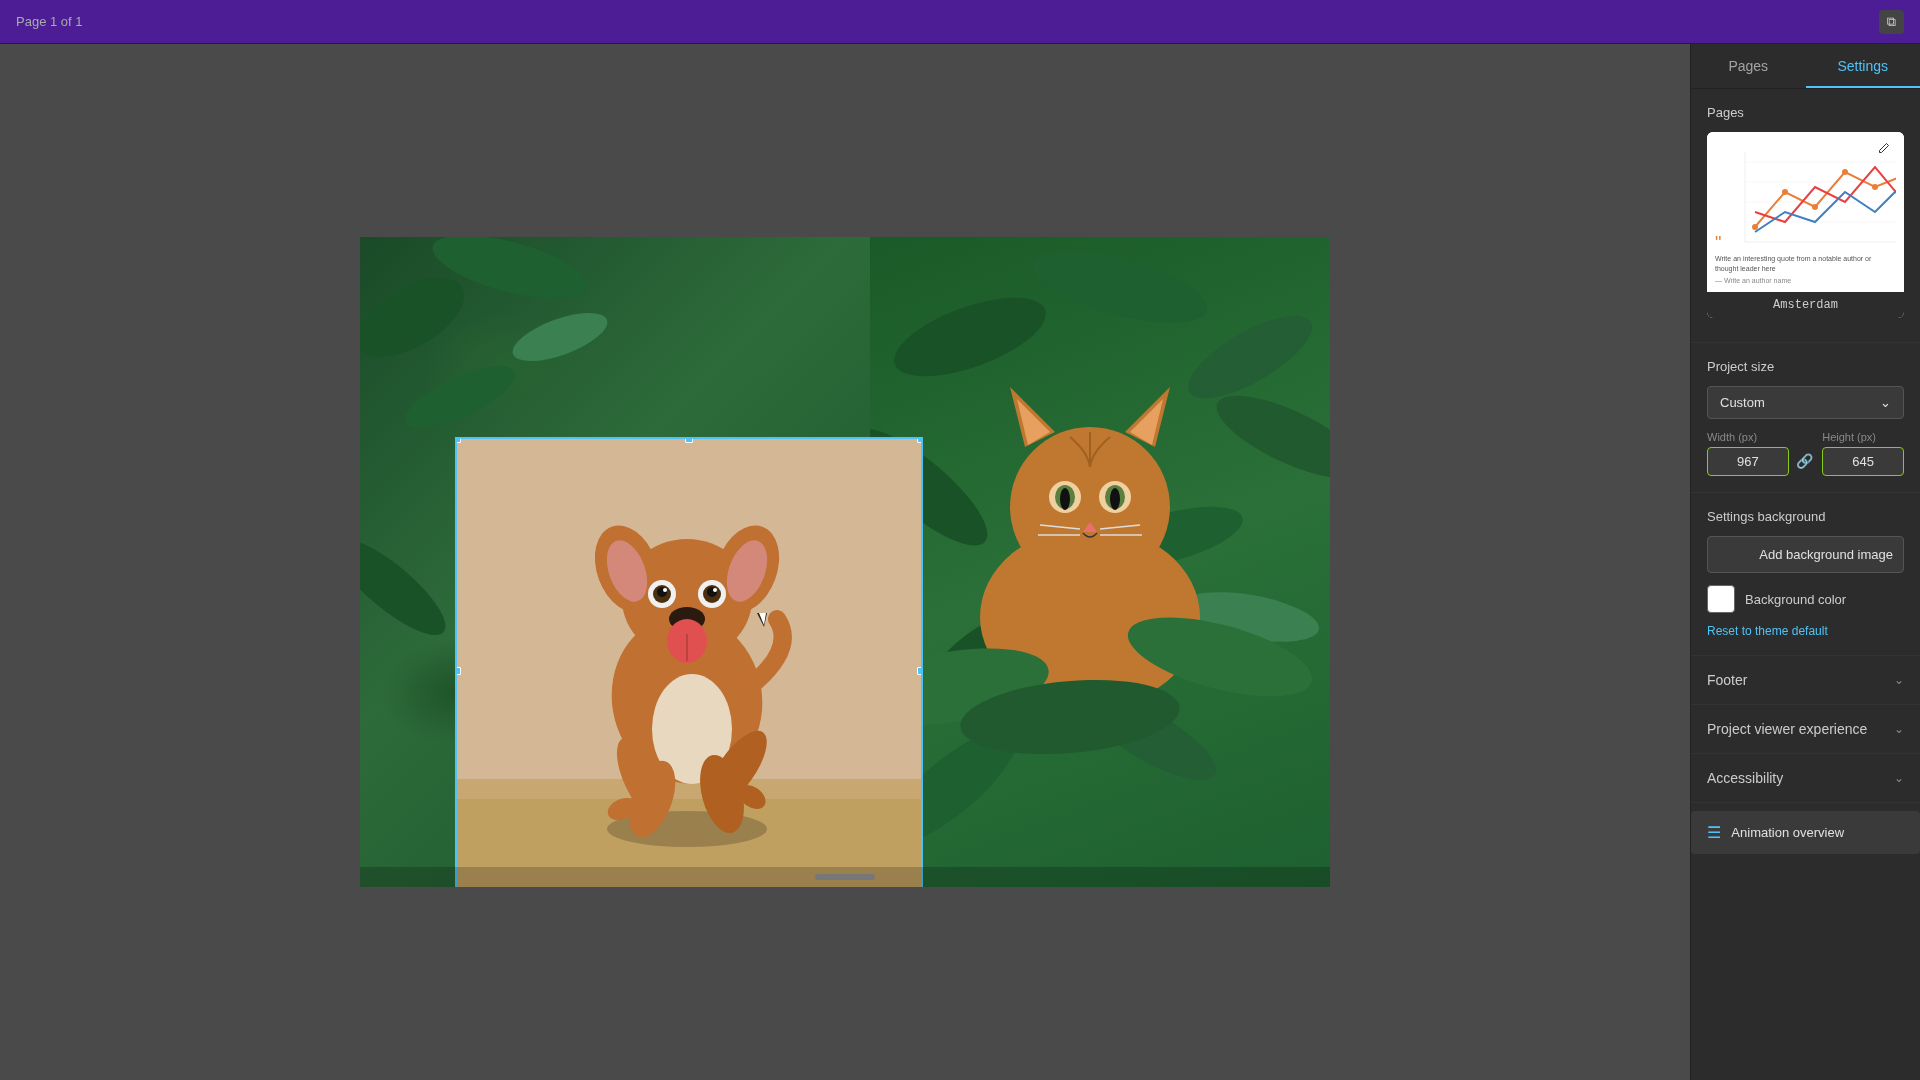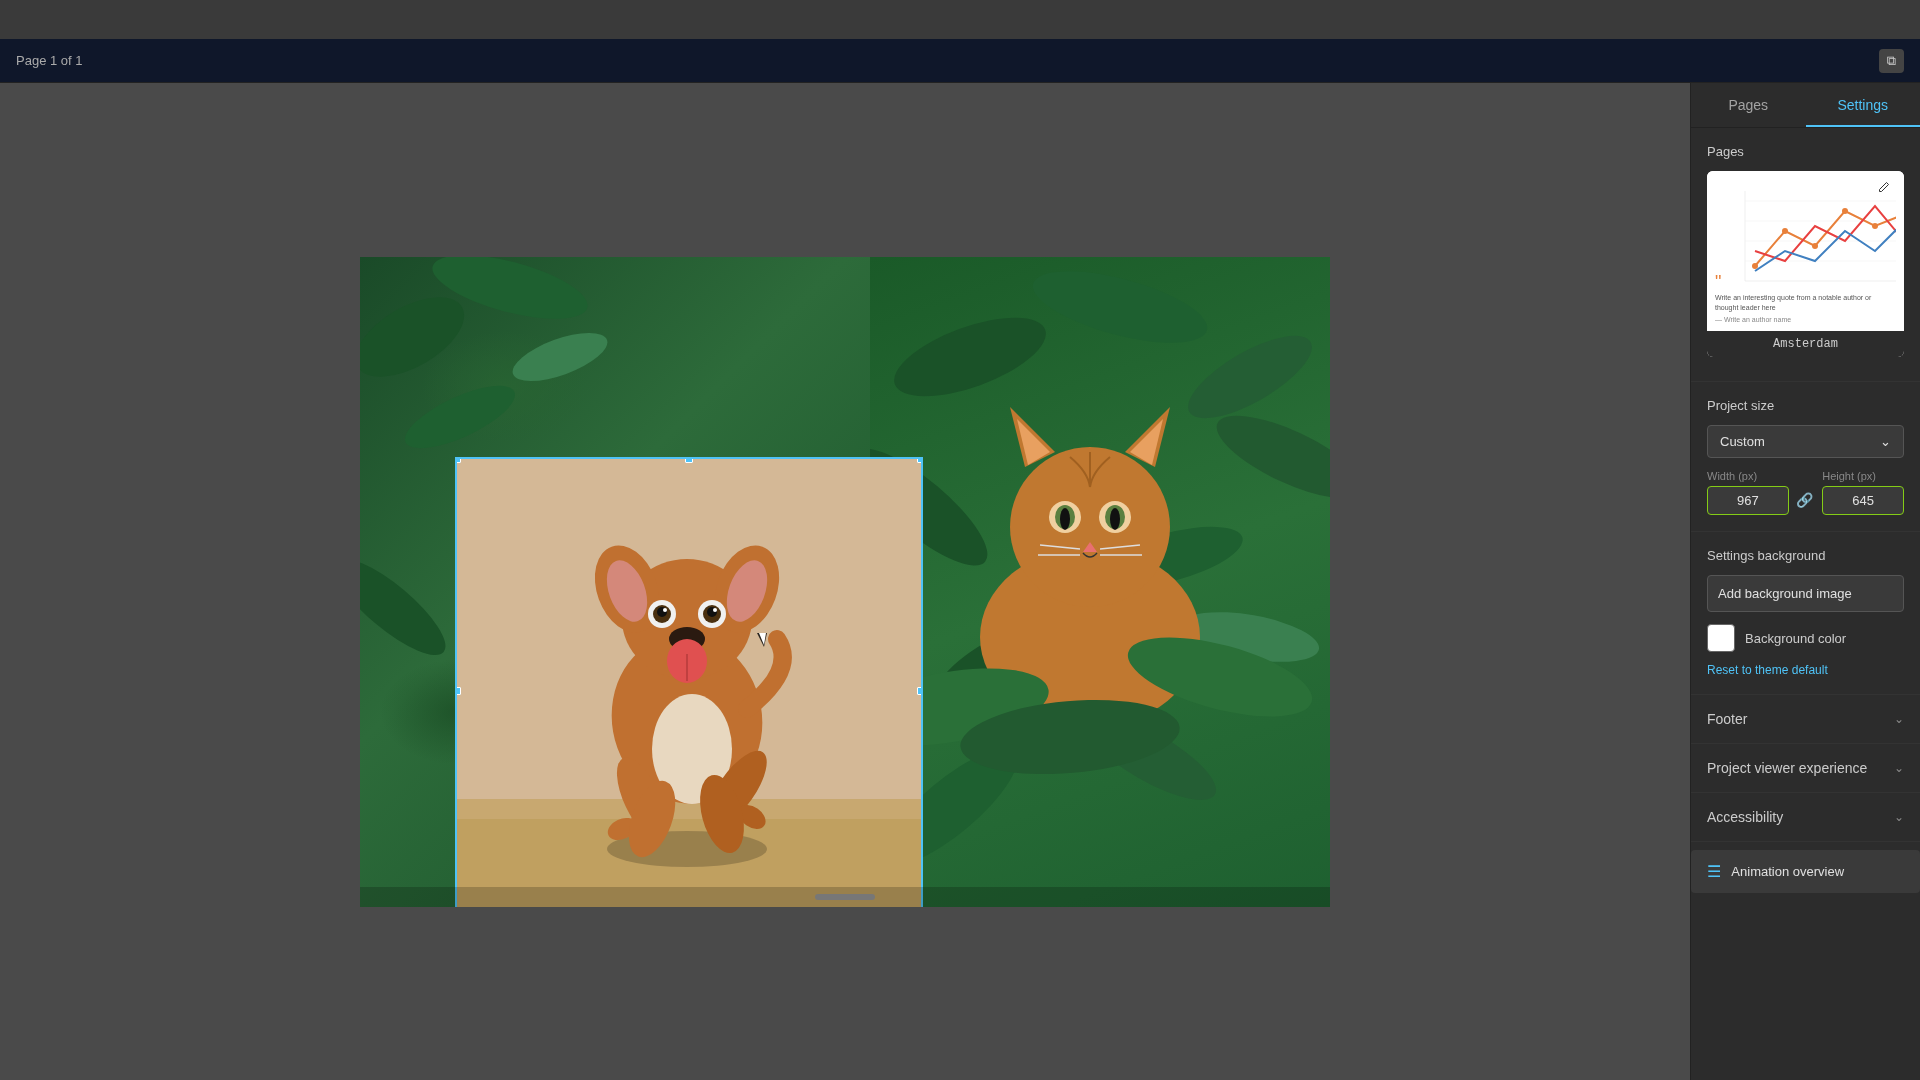--- a/index.html
+++ b/index.html
@@ -10,27 +10,26 @@
       width: 1920px;
       height: 1080px;
       overflow: hidden;
       display: flex;
       flex-direction: column;
     }
 
     
     .top-bar {
       height: 44px;
-      background: #0f172a;
+      background: #4c1d95;
       display: flex;
       align-items: center;
       padding: 0 16px;
       flex-shrink: 0;
       border-bottom: 1px solid #222;
-      margin-top: 39px;
     }
     .page-indicator {
       color: #aaa;
       font-size: 13px;
     }
     .top-bar-right {
       margin-left: auto;
       display: flex;
       gap: 8px;
       align-items: center;
@@ -301,21 +300,21 @@
 
     .add-bg-btn {
       width: 100%;
       background: #3a3a3a;
       border: 1px solid #555;
       border-radius: 4px;
       padding: 10px;
       color: #e0e0e0;
       font-size: 13px;
       cursor: pointer;
-      text-align: left;
+      text-align: right;
       margin-bottom: 12px;
     }
 
     .bg-color-row {
       display: flex;
       align-items: center;
       gap: 10px;
       margin-bottom: 8px;
     }
     .color-swatch {

